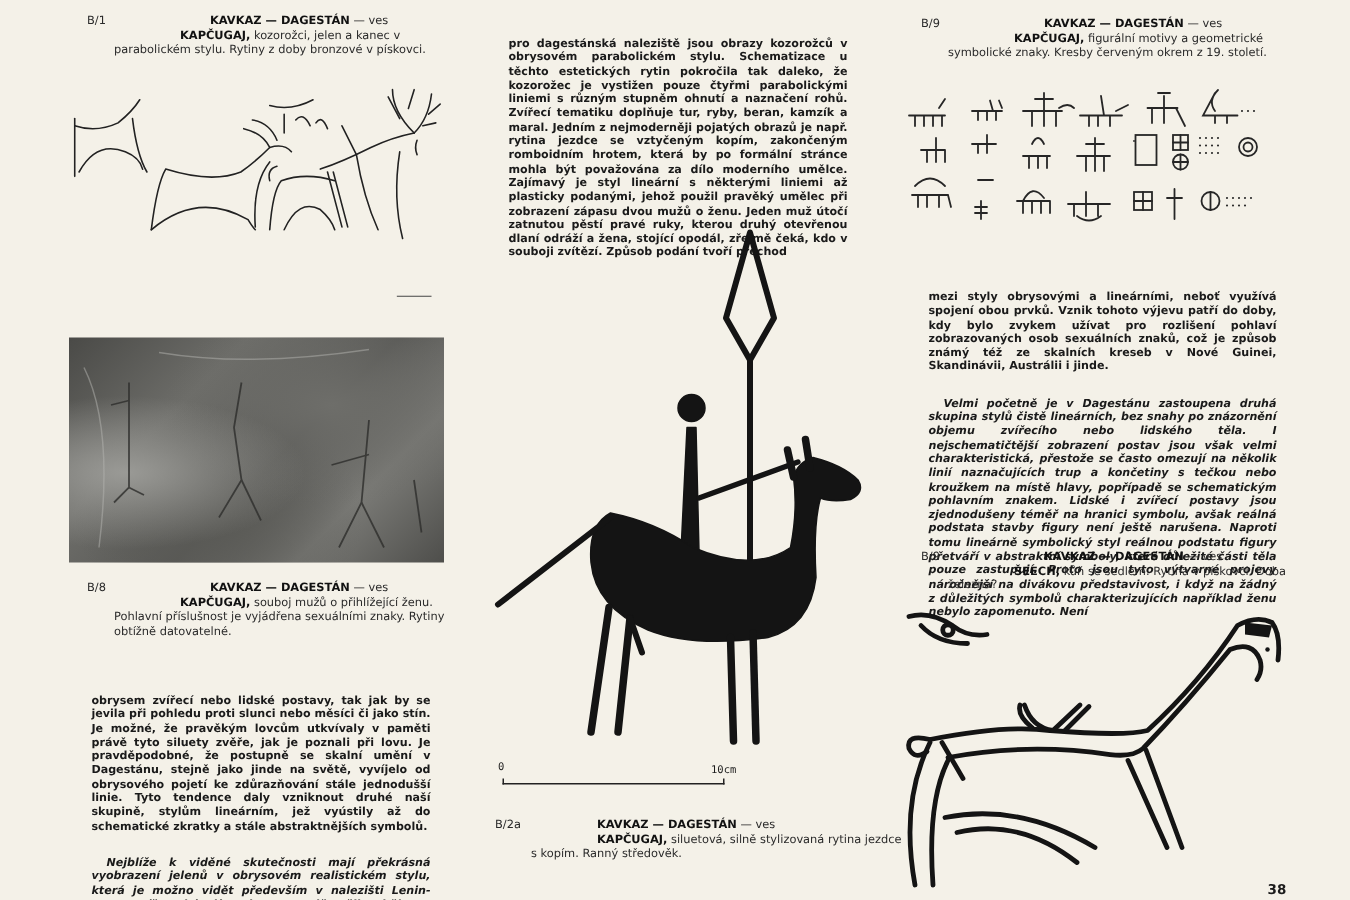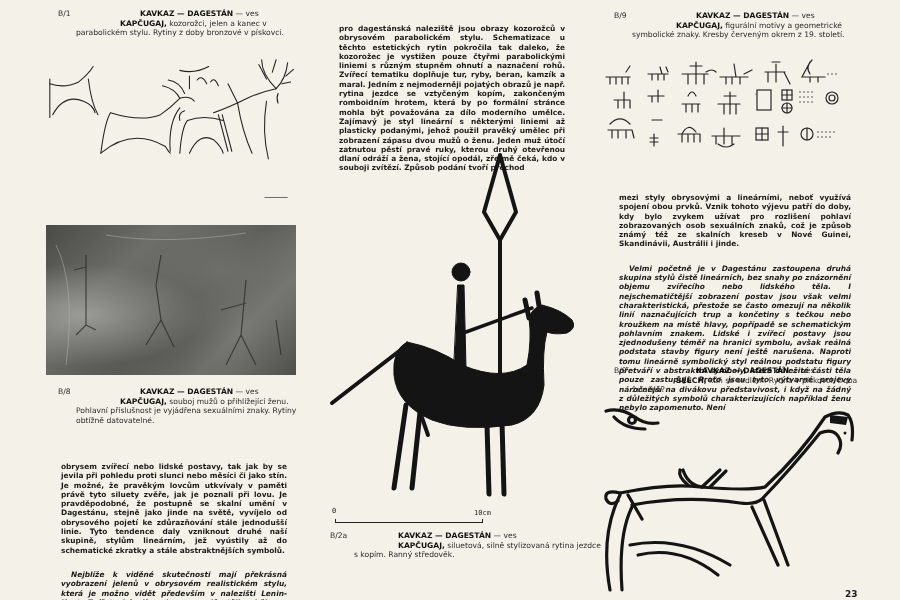--- a/index.html
+++ b/index.html
@@ -137,21 +137,21 @@
     </g>
   </svg>
 </div>
 
 <div class="abs" style="left:330px; top:507px; width:170px; height:22px;">
   <span class="abs" style="left:2px; top:0; font-size:7px; font-family:'DejaVu Sans Mono', monospace;">0</span>
   <span class="abs" style="left:144px; top:2px; font-size:7px; font-family:'DejaVu Sans Mono', monospace;">10cm</span>
   <div class="abs" style="left:5px; top:12px; width:146px; height:3px; border-left:1.5px solid #222; border-right:1.5px solid #222; border-bottom:1.5px solid #222;"></div>
 </div>
 
-<div class="abs caption" style="left:330px; top:531px; width:250px; padding-left:24px; text-indent:-24px;">
+<div class="abs caption" style="left:330px; top:545px; width:250px; padding-left:24px; text-indent:-24px;">
   <span class="num" style="width:24px;">B/2a</span><b>KAVKAZ — DAGESTÁN</b><span> — ves </span><b>KAPČUGAJ,</b><span> siluetová, silně stylizovaná rytina jezdce s kopím. Ranný středověk.</span>
 </div>
 
 <div class="abs caption" style="left:614px; top:11px; width:250px;">
   <span class="num">B/9</span><b>KAVKAZ — DAGESTÁN</b><span> — ves </span><b>KAPČUGAJ,</b><span> figurální motivy a geometrické symbolické znaky. Kresby červeným okrem z 19. století.</span>
 </div>
 
 <div class="abs" style="left:600px; top:52px; width:240px; height:98px;">
   <svg width="240" height="98" viewBox="0 0 240 98">
     <g fill="none" stroke="#262626" stroke-width="1.2" stroke-linecap="round">
@@ -249,13 +249,13 @@
       <path d="M40 150 Q90 140 140 170"></path>
       <path d="M48 160 Q90 150 128 180"></path>
     </g>
     <g fill="#141414">
       <path d="M240 20 L258 22 L256 30 L240 28 Z"></path>
       <circle cx="255" cy="38" r="1.5"></circle>
     </g>
   </svg>
 </div>
 
-<div class="abs page-num" style="left:845px; top:589px;">23</div>
+<div class="abs page-num" style="left:845px; top:589px;">38</div>
 
 </body></html>

